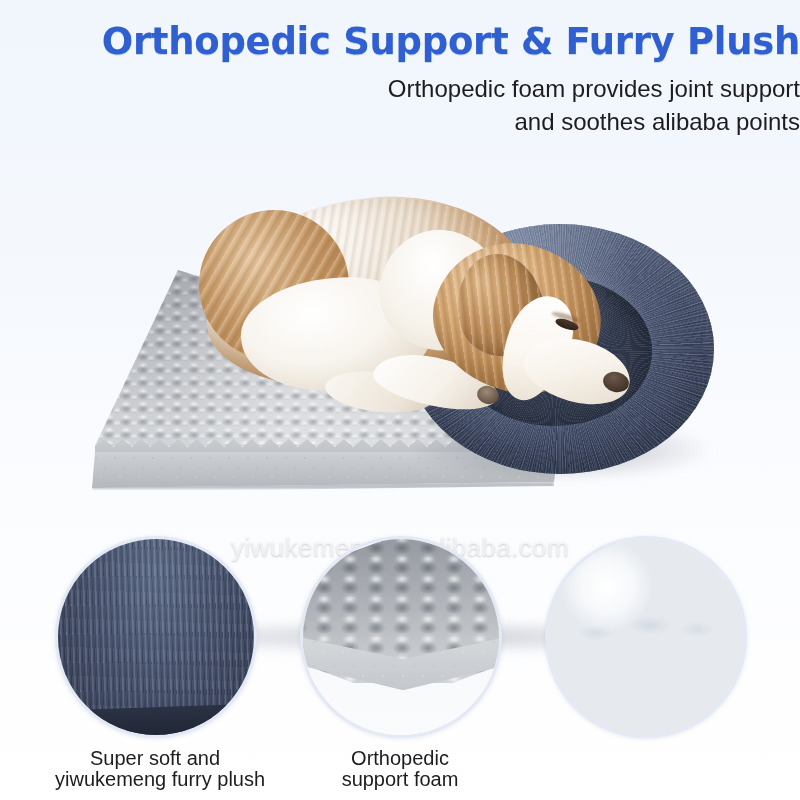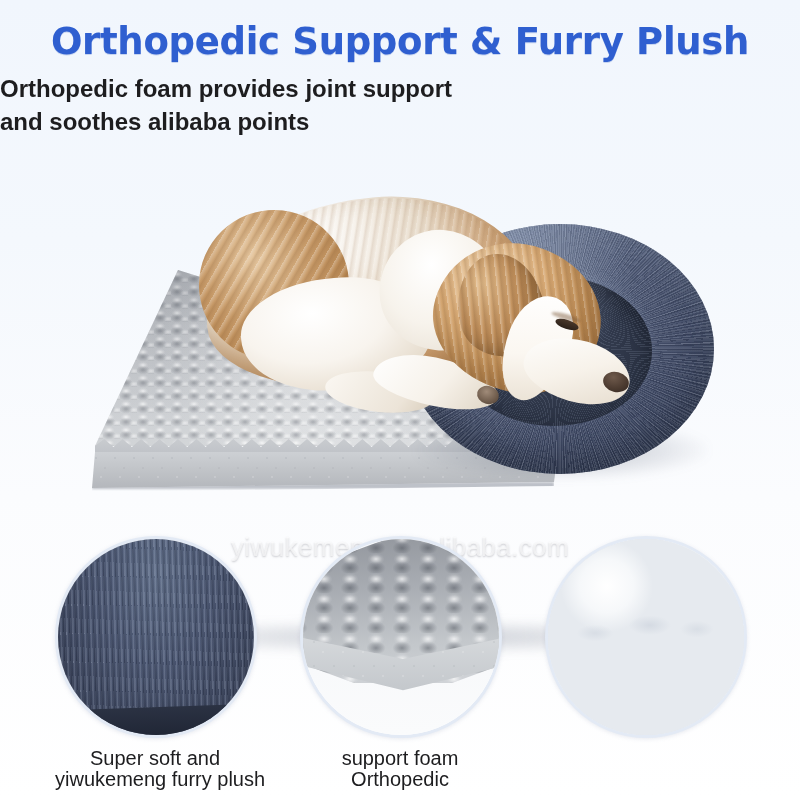--- a/index.html
+++ b/index.html
@@ -6,29 +6,29 @@
   body{
     width:800px;height:800px;overflow:hidden;
     font-family:"Liberation Sans", sans-serif;
     background:#ffffff;
   }
   .page{position:relative;width:800px;height:800px;overflow:hidden;
         background:linear-gradient(180deg,#f1f6fd 0%,#f4f8fd 30%,#fbfcfe 62%,#ffffff 100%);}
 
   
   .headline{
-    position:absolute;top:20px;left:0;width:800px;text-align:center;
+    position:absolute;top:20px;left:0;width:800px;text-align:right;
     font-size:37px;font-weight:bold;color:#2f5fd0;letter-spacing:-0.3px;
     font-family:"DejaVu Sans","Liberation Sans",sans-serif;
     text-shadow:0 1px 0 rgba(120,150,215,0.35);
     white-space:nowrap;
   }
   .subtitle{
-    position:absolute;top:72px;left:0;width:800px;text-align:left;
-    font-size:24px;line-height:33px;color:#1d1d1f;font-weight:700;
+    position:absolute;top:72px;left:0;width:800px;text-align:right;
+    font-size:24px;line-height:33px;color:#1d1d1f;font-weight:400;
     font-family:"Liberation Sans",sans-serif;
   }
   .subtitle div{white-space:nowrap;}
 
   
   .hero{position:absolute;left:0;top:150px;width:800px;height:370px;}
 
   
   .ground-shadow{
     position:absolute;left:110px;top:470px;width:620px;height:34px;
@@ -444,22 +444,22 @@
 
     <div class="feature f2">
       <div class="circle">
         <div class="c-foam"></div>
         <div class="c-foam-block"></div>
         <div class="c-foam-bumps"></div>
         <div class="c-foam-face"></div>
         <div class="c-foam-speck"></div>
       </div>
       <div class="caption">
+        <div>Orthopedic</div>
         <div>support foam</div>
-        <div>Orthopedic</div>
       </div>
     </div>
 
     <div class="feature f3">
       <div class="circle">
         <div class="c-fill"></div>
         <div class="c-fill-shade"></div>
       </div>
     </div>
 

